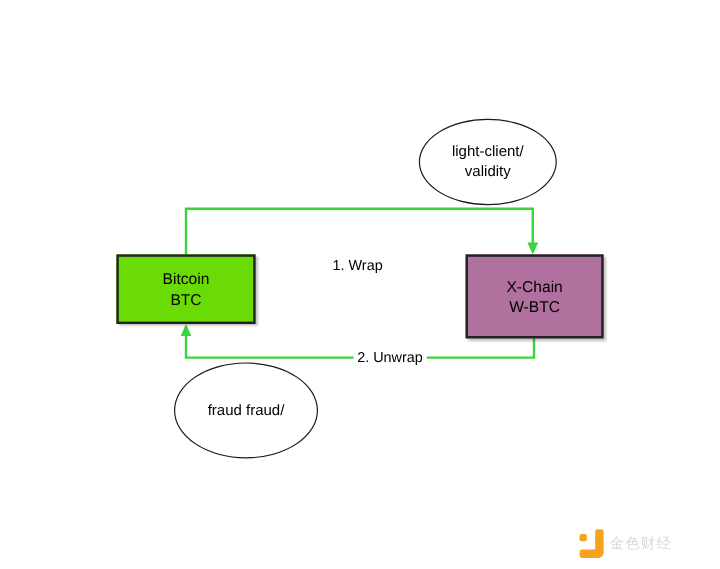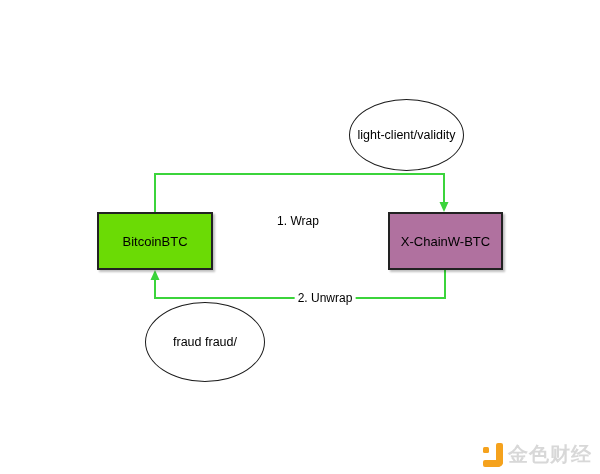--- a/index.html
+++ b/index.html
@@ -19,37 +19,38 @@
   .connector {
     stroke: var(--arrow_green, #3bd43b);
     stroke-width: 2;
     fill: none;
   }
   .arrowhead { fill: var(--arrow_green, #3bd43b); stroke: none; }
 
   .node-box {
     position: absolute;
     display: flex;
+    flex-direction: column;
     align-items: center;
     justify-content: center;
     border: 2px solid var(--node_border, #222222);
     box-shadow: 2px 2px 2px rgba(0,0,0,0.25);
     box-sizing: border-box;
     font-size: 13px;
     line-height: 17px;
     color: var(--text, #000000);
     text-align: right;
   }
   .box-bitcoin { left: 97px; top: 212px; width: 116px; height: 58px; background: var(--box_green, #6bdb05); }
-  .box-xchain  { left: 388px; top: 212px; width: 115px; height: 58px; background: var(--box_purple, #b0719f); }
+  .box-xchain  { left: 388px; top: 212px; width: 115px; height: 70px; background: var(--box_purple, #b0719f); }
 
   .node-ellipse {
     position: absolute;
     display: flex;
-    flex-direction: row;
+    flex-direction: column;
     align-items: center;
     justify-content: center;
     border: 1.5px solid var(--ellipse_border, #1b1b1b);
     border-radius: 50%;
     background: var(--bg, #ffffff);
     box-sizing: border-box;
     font-size: 12.5px;
     line-height: 17px;
     color: var(--text, #000000);
     text-align: center;
@@ -90,22 +91,22 @@
     background: var(--watermark_orange, #f5a21d);
     border-radius: 2px 2px 5px 2px;
   }
   .wm-bar-h {
     position: absolute; left: 0; bottom: 0;
     width: 20px; height: 7px;
     background: var(--watermark_orange, #f5a21d);
     border-radius: 2px 2px 5px 2px;
   }
   .wm-text {
-    font-size: 20px;
-    font-weight: bold;
+    font-size: 12px;
+    font-weight: normal;
     letter-spacing: 1px;
     color: var(--watermark_gray, #d8d8d8);
     white-space: nowrap;
   }
 </style>
 </head>
 <body>
 
 <div class="canvas">
 

